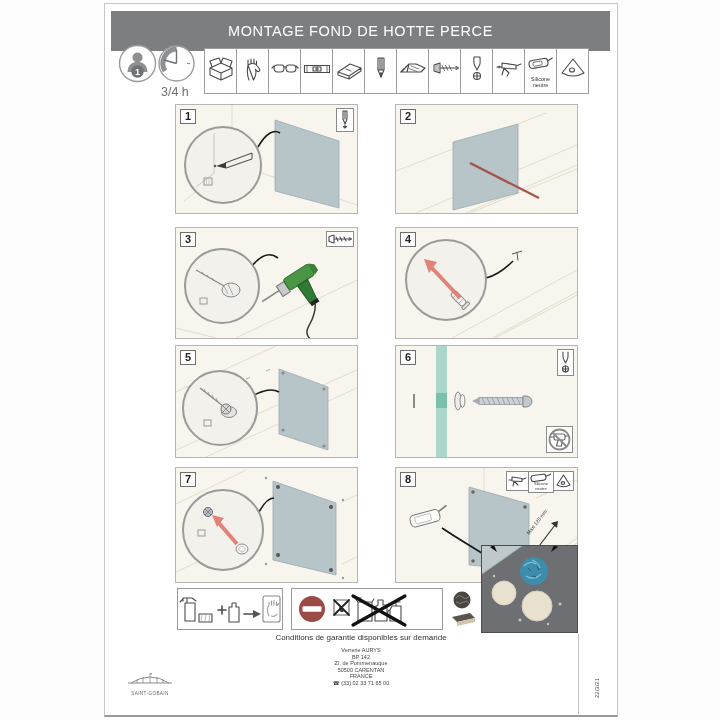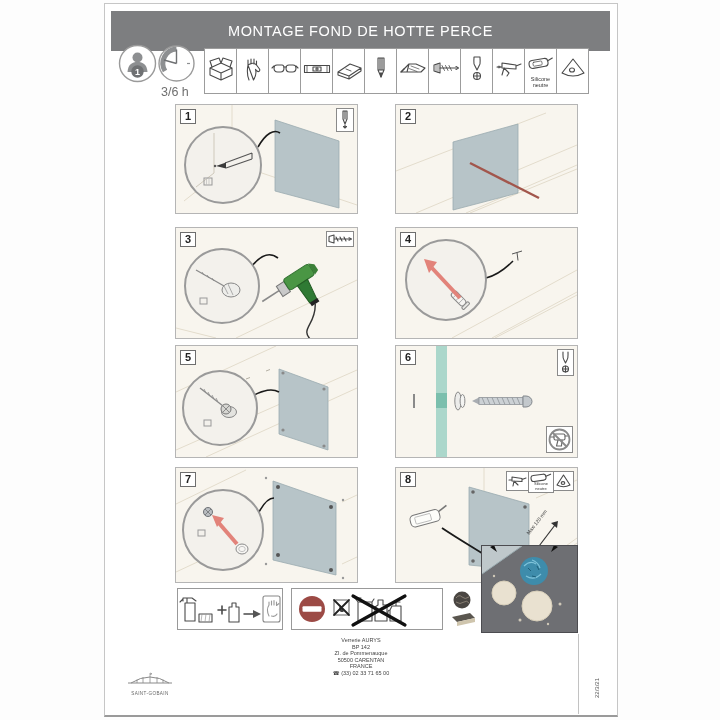--- a/index.html
+++ b/index.html
@@ -59,21 +59,21 @@
     </svg>
   </span>
   <span class="clock">
     <svg width="39" height="39" viewBox="0 0 39 39">
       <circle cx="19.5" cy="19.5" r="17.5" fill="#fff" stroke="#9a9a9a" stroke-width="1.4"></circle>
       <path d="M19.5 5 A14.5 14.5 0 0 0 8 27" fill="none" stroke="#8d8f91" stroke-width="5"></path>
       <path d="M19.5 19.5 V5.5 M19.5 19.5 L7 16" stroke="#6f7173" stroke-width="1.4" fill="none"></path>
       <path d="M33 19.5 h-3" stroke="#8d8f91" stroke-width="1.2"></path>
     </svg>
   </span>
-  <div class="duration">3/6 h</div>
+  <div class="duration">3/4 h</div>
 
   <div class="tools">
     <div class="tool-cell">
         <span>
       <svg class="ico" width="28" height="28" viewBox="0 0 28 28">
             <path d="M3 13 L14 8 L25 13 V20 L14 25 L3 20 Z M3 13 L14 18 L25 13 M14 18 V25"></path>
             <path d="M5 12 L3 6 L12 3 L14 8 M23 12 L25 6 L16 3 L14 8"></path>
           </svg></span>
       </div>
     <div class="tool-cell">
@@ -439,20 +439,21 @@
         <path d="M7 9 q3 -4,6 -1 q3 3,7 0 M7 13 q4 3,8 0 q3 -2,5 1" stroke="#968c7e" stroke-width=".8" fill="none"></path>
         </g>
       <g>
           <polygon points="3,28 21,24 26,29 8,33" fill="#5a564f"></polygon>
           <polygon points="8,33 26,29 26,33 8,37" fill="#cfc5ad"></polygon>
         </g>
     </svg>
   </div>
 
   <div class="footer">
+    <div class="fw">Conditions de garantie disponibles sur demande</div>
     <div style="height:4px"></div>
     <div class="fs">Verrerie AURYS</div>
     <div class="fs">BP 142</div>
     <div class="fs">ZI. de Pommenauque</div>
     <div class="fs">50500 CARENTAN</div>
     <div class="fs">FRANCE</div>
     <div class="fs"><span>☎</span> <span>(33) 02 33 71 65 00</span></div>
   </div>
 
   <div class="brand">

